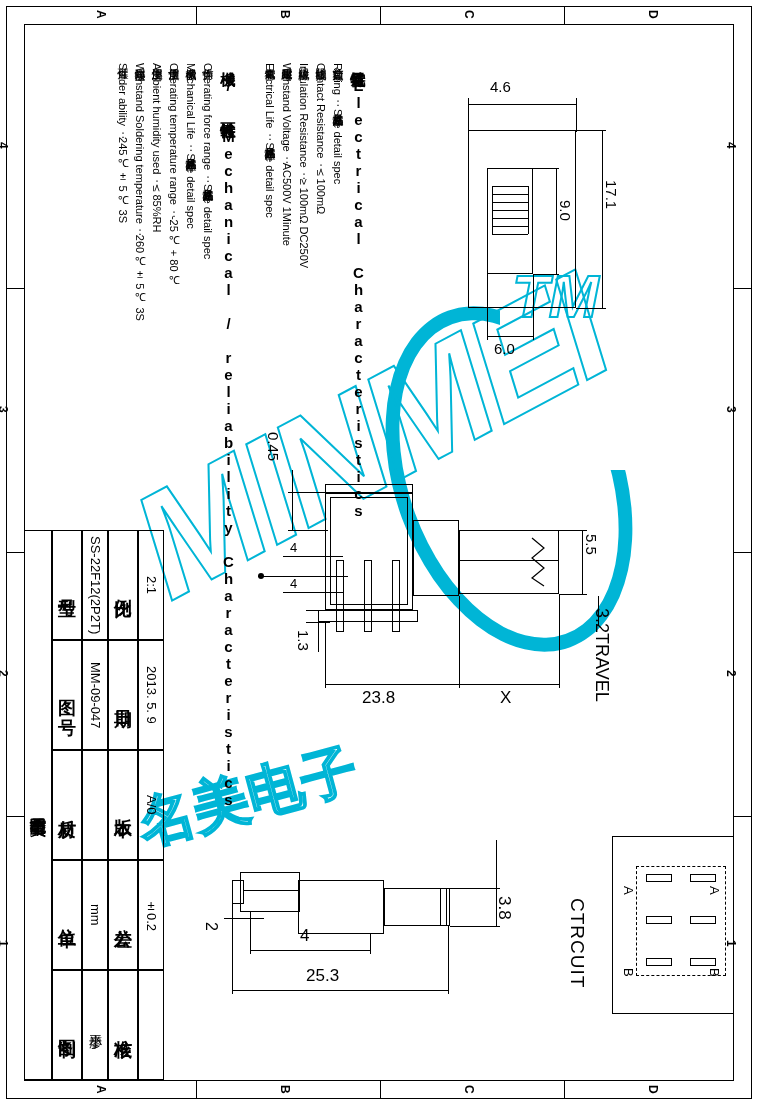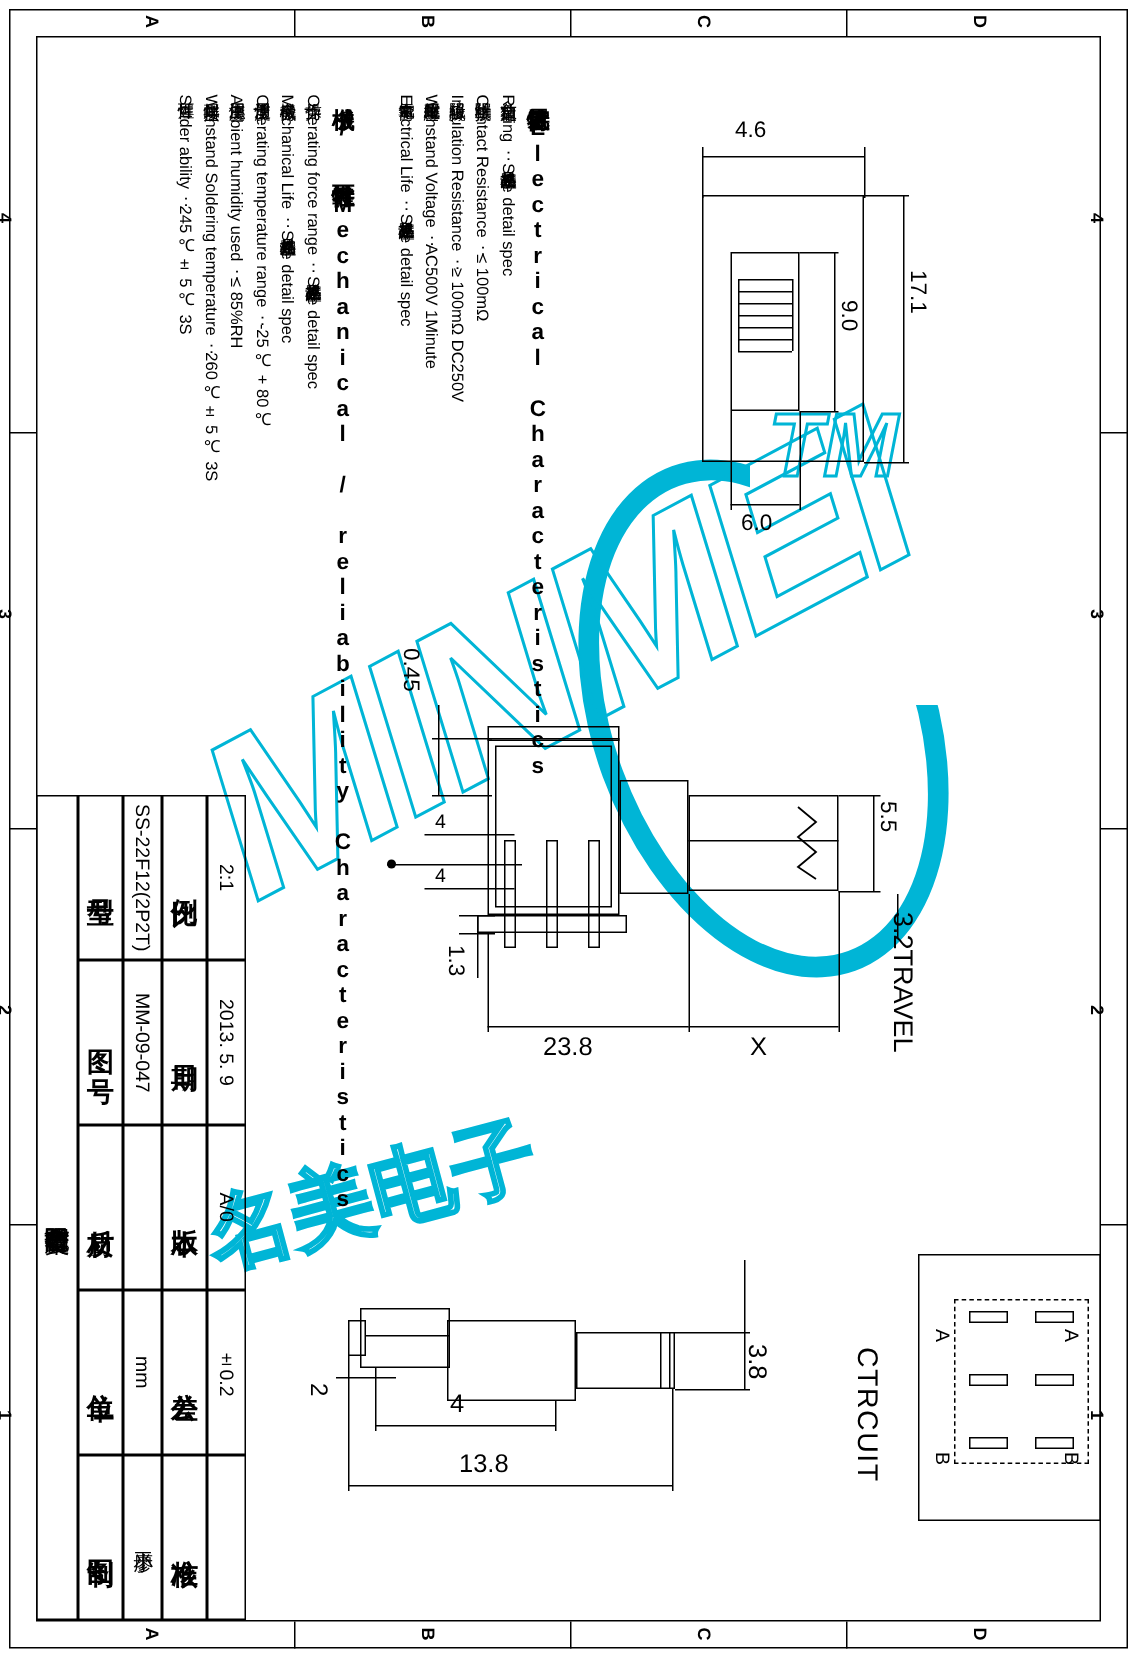--- a/index.html
+++ b/index.html
@@ -203,21 +203,21 @@
   <div class="dimtxt rot" style="left:220px;top:922px;transform:rotate(90deg);font-size:16px;">2</div>
 
   <div class="ln h1" style="left:250px;top:950px;width:120px;"></div>
   <div class="ln v1" style="left:250px;top:912px;height:42px;"></div>
   <div class="ln v1" style="left:370px;top:934px;height:20px;"></div>
   <div class="dimtxt" style="left:300px;top:926px;font-size:17px;">4</div>
 
   <div class="ln h1" style="left:232px;top:990px;width:216px;"></div>
   <div class="ln v1" style="left:232px;top:904px;height:90px;"></div>
   <div class="ln v1" style="left:448px;top:926px;height:68px;"></div>
-  <div class="dimtxt" style="left:306px;top:966px;font-size:17px;">13.8</div>
+  <div class="dimtxt" style="left:306px;top:966px;font-size:17px;">25.3</div>
 
   <div class="ln v1" style="left:496px;top:840px;height:86px;"></div>
   <div class="ln h1" style="left:450px;top:888px;width:50px;"></div>
   <div class="ln h1" style="left:450px;top:926px;width:50px;"></div>
   <div class="dimtxt rot" style="left:514px;top:896px;transform:rotate(90deg);font-size:17px;">3.8</div>
 
   <div class="box" style="left:612px;top:836px;width:122px;height:178px;border-width:1.4px;"></div>
   <div class="dimtxt rot" style="left:588px;top:898px;transform:rotate(90deg);font-size:19px;letter-spacing:1px;">CTRCUIT</div>
 
   <div class="box" style="left:646px;top:874px;width:26px;height:8px;"></div>

